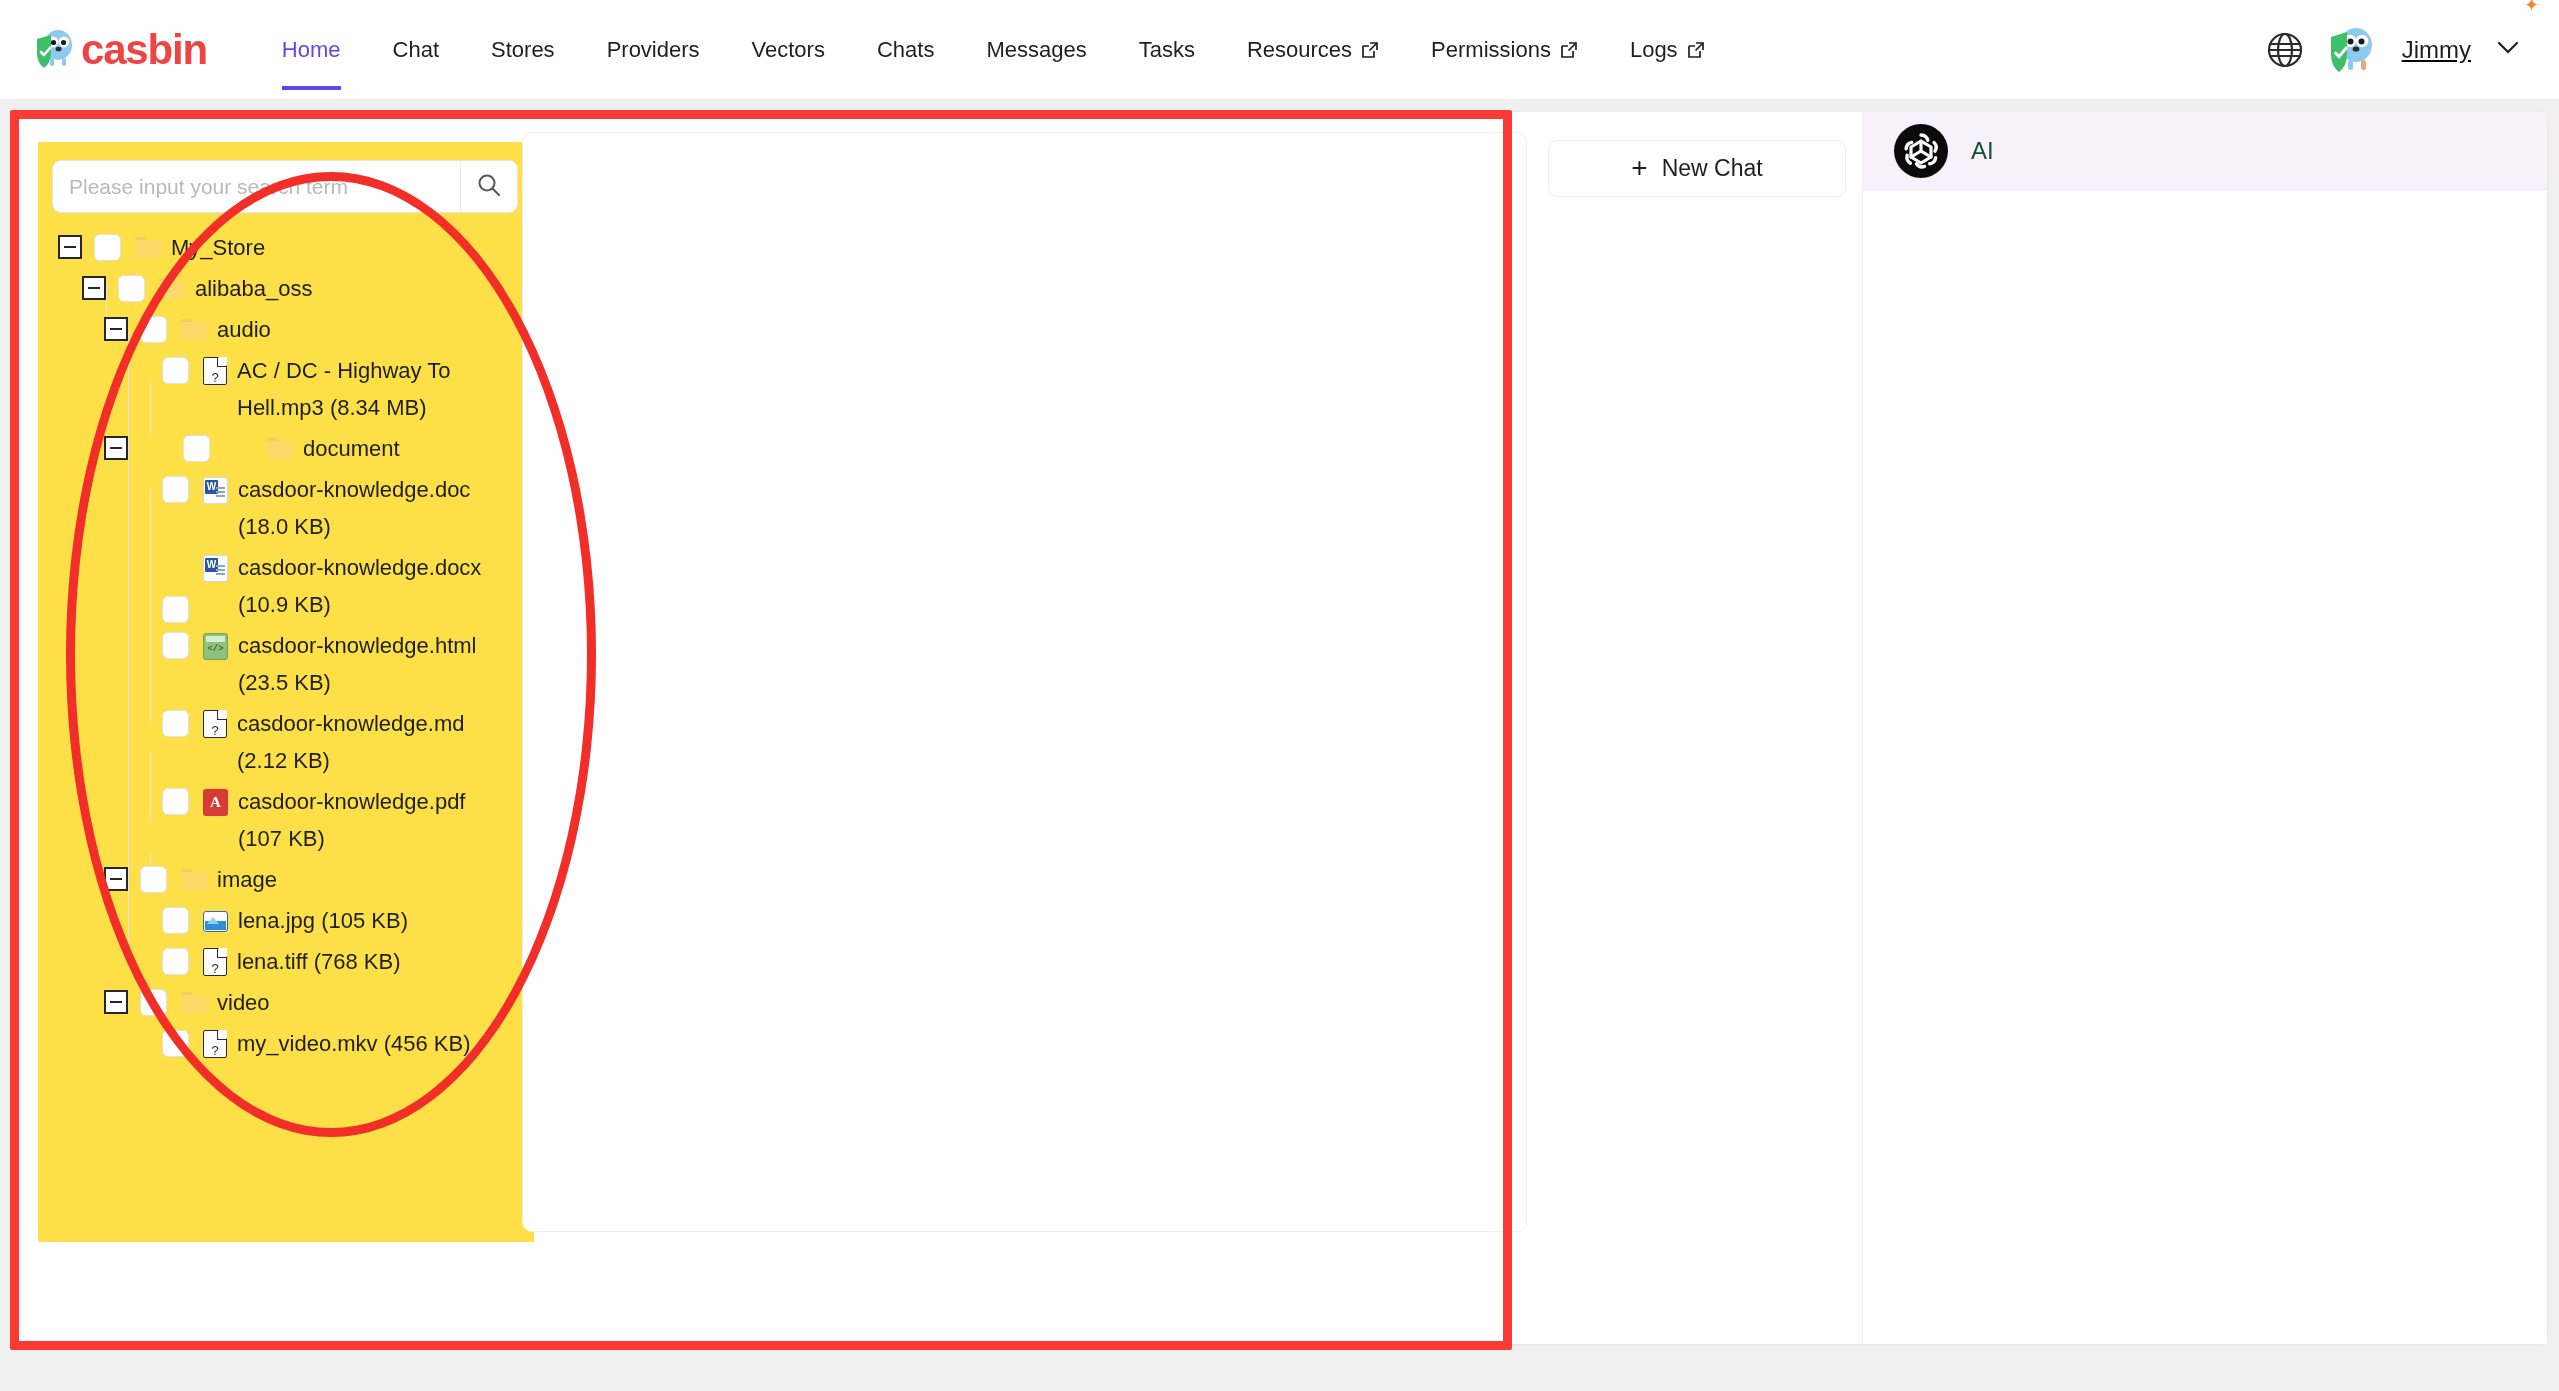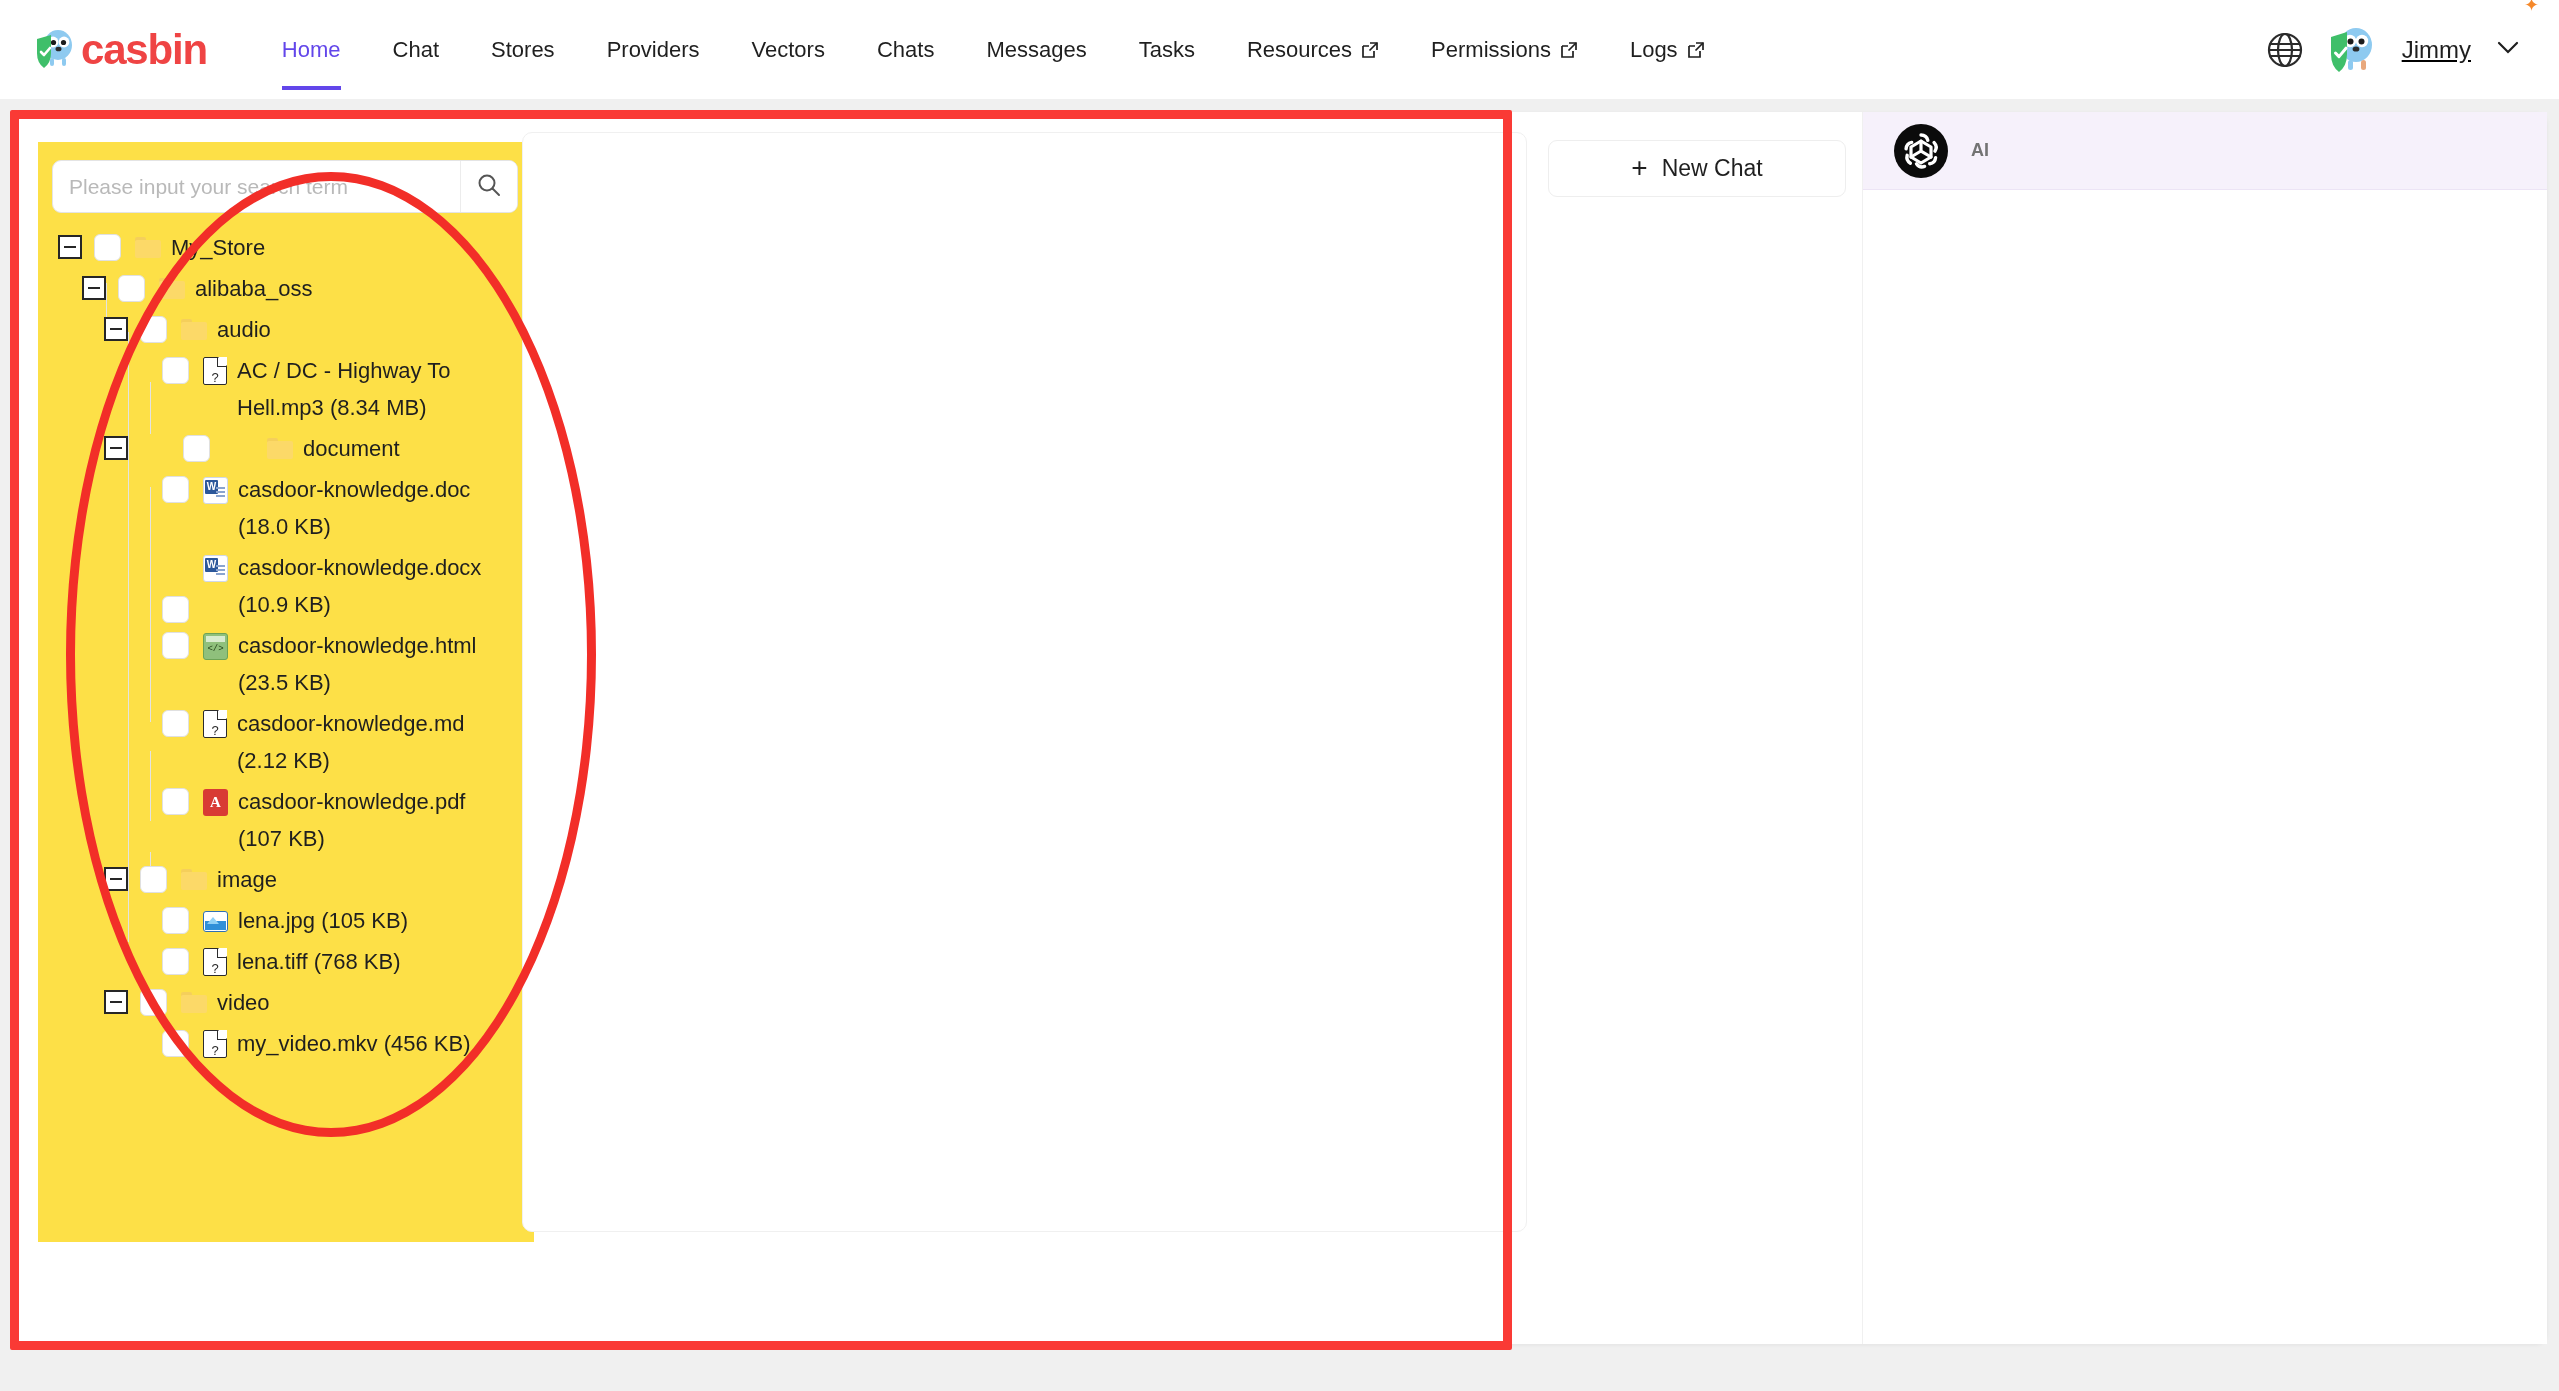--- a/index.html
+++ b/index.html
@@ -212,21 +212,21 @@
     width: 685px; height: 1232px;
     background: #fff; border-left: 1px solid #f0f0f0;
     display: flex; flex-direction: column;
   }
   .ai-msg {
     display: flex; align-items: center; gap: 22px;
     height: 78px; padding: 0 30px;
     background: #f6f1fb; border-bottom: 1px solid #ece4f5;
   }
   .ai-avatar { width: 56px; height: 56px; flex: none; }
-  .ai-name { font-size: 18px; font-weight: 700; color: #737373; }
+  .ai-name { font-size: 24px; font-weight: 400; color: #14532d; }
   .chat-body { flex: 1; background: #fff; }
   .chat-input-bar {
     height: 108px; border-top: 1px solid #f0f0f0;
     display: flex; align-items: center; gap: 18px; padding: 0 26px;
   }
   .clip-btn { width: 36px; height: 36px; flex: none; cursor: pointer; }
   .msg-input {
     flex: 1; height: 58px; border: none; outline: none;
     background: #f2f2f2; border-radius: 10px;
     font-size: 22px; color: #333; padding: 0 20px;

